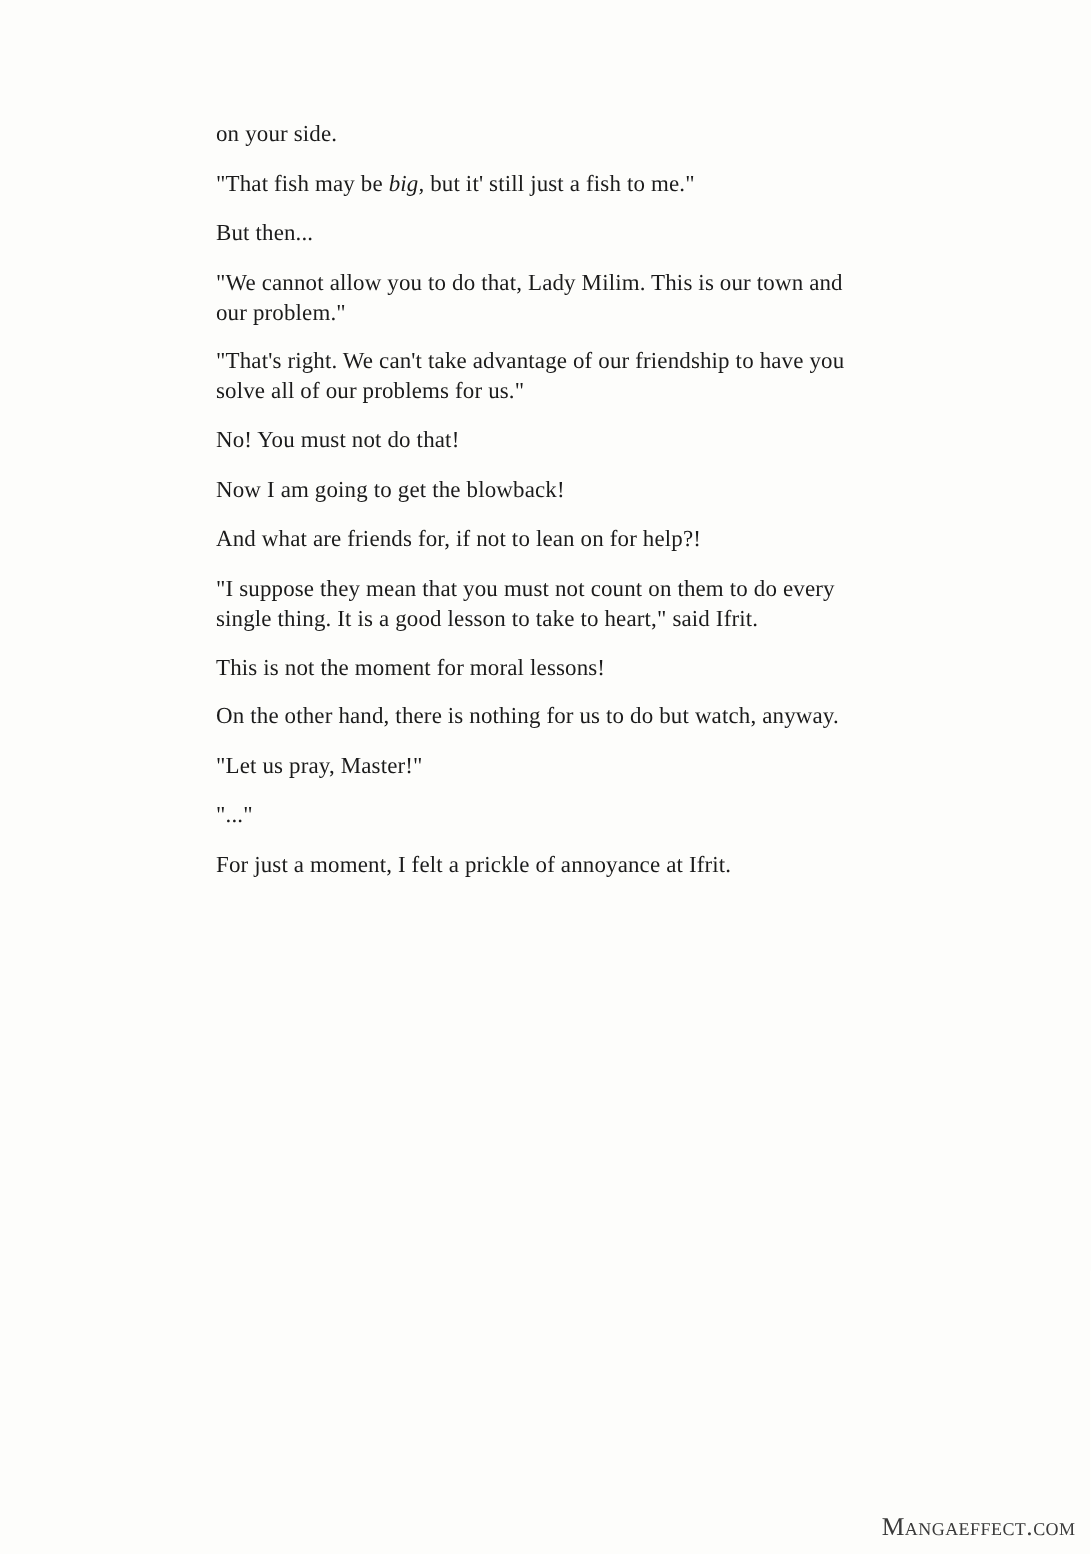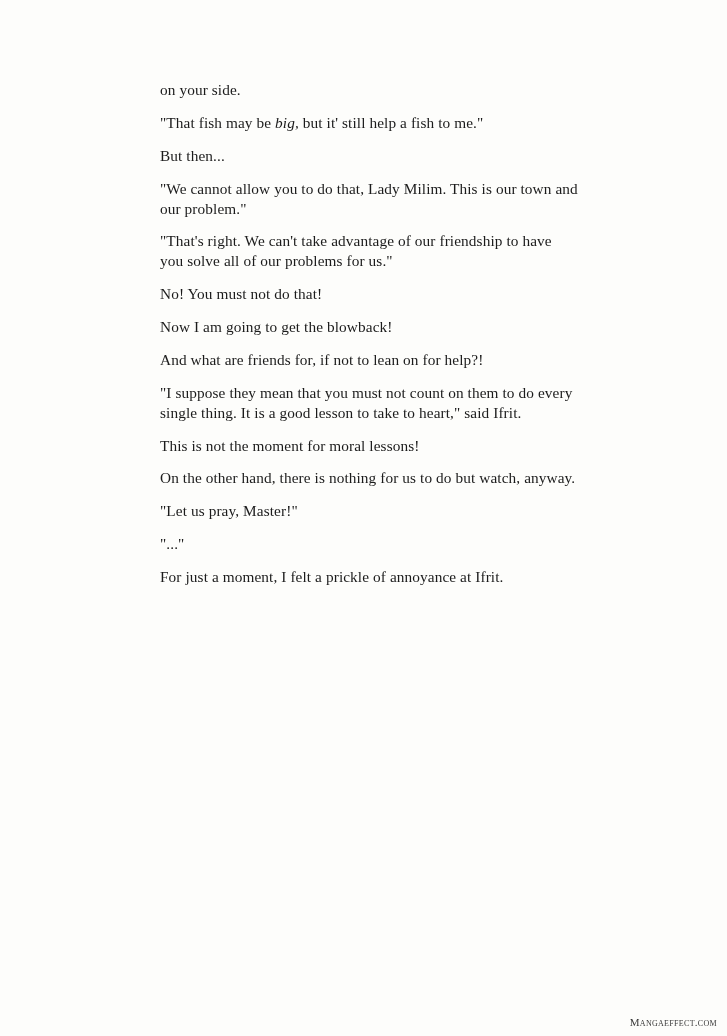--- a/index.html
+++ b/index.html
@@ -21,49 +21,49 @@
     position: absolute;
     left: 144px;
     top: 80px;
     width: 434px;
   }
   .para {
     font-family: "Liberation Serif", serif;
     font-size: 15.3px;
     line-height: 1.30;
     color: #1b1b1b;
-    margin: 0 0 13px 16px;
+    margin: 0 0 13px 0;
     text-align: left;
     letter-spacing: 0.1px;
   }
   .para.italic-word em {
     font-style: italic;
   }
   .footer {
     position: absolute;
     right: 10px;
     bottom: 8px;
     font-family: "Liberation Serif", serif;
-    font-size: 11px;
+    font-size: 17px;
     color: #3a3a3a;
     letter-spacing: 0.3px;
   }
   .footer .small-caps {
     font-variant: small-caps;
   }
 </style>
 </head>
 <body>
 
 <div class="page">
   <div class="content">
 
     <p class="para">on your side.</p>
 
-    <p class="para italic-word"><span>"That fish may be </span><em>big,</em><span> but it' still help a fish to me."</span></p>
+    <p class="para italic-word"><span>"That fish may be </span><em>big,</em><span> but it' still just a fish to me."</span></p>
 
     <p class="para">But then...</p>
     <p class="para">"We cannot allow you to do that, Lady Milim. This is our town and our problem."</p>
     <p class="para">"That's right. We can't take advantage of our friendship to have you solve all of our problems for us."</p>
     <p class="para">No! You must not do that!</p>
     <p class="para">Now I am going to get the blowback!</p>
     <p class="para">And what are friends for, if not to lean on for help?!</p>
     <p class="para">"I suppose they mean that you must not count on them to do every single thing. It is a good lesson to take to heart," said Ifrit.</p>
     <p class="para">This is not the moment for moral lessons!</p>
     <p class="para">On the other hand, there is nothing for us to do but watch, anyway.</p>

